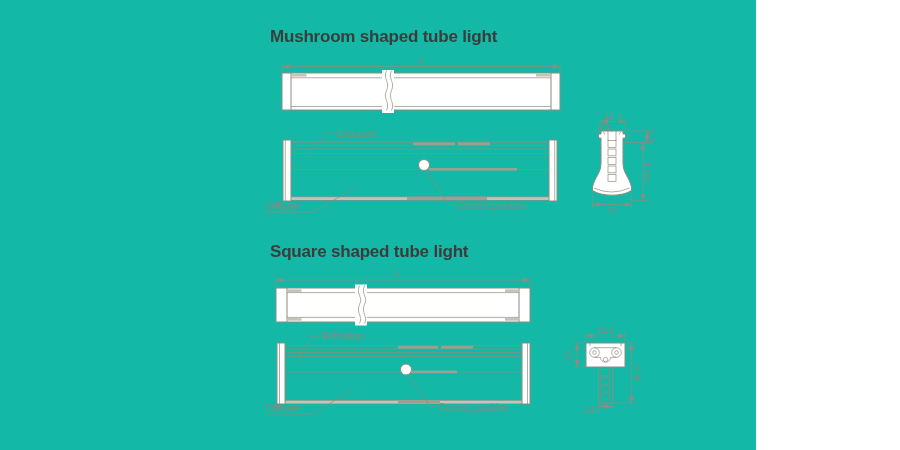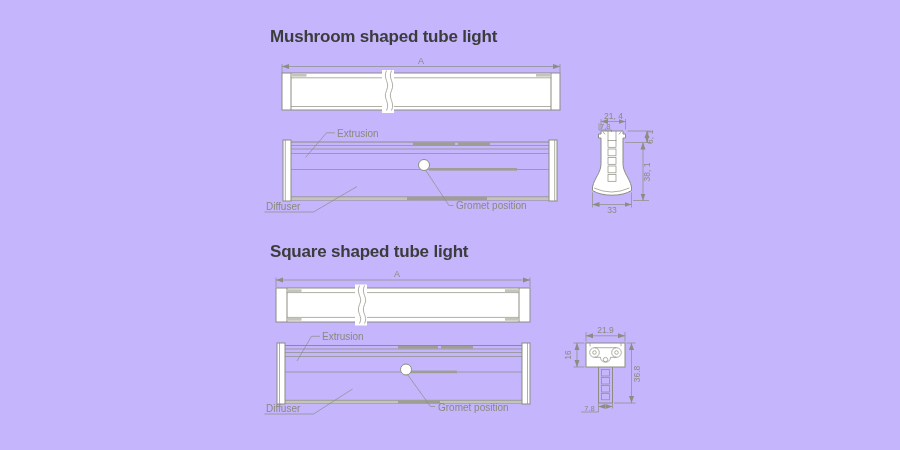--- a/index.html
+++ b/index.html
@@ -1,16 +1,16 @@
 <!DOCTYPE html>
 <html><head>
 <meta charset="utf-8">
 <style>
   html,body{margin:0;padding:0;background:#fff;}
-  .canvas{position:relative;width:900px;height:450px;background:#c4b5fd;overflow:hidden;
+  .canvas{position:relative;width:756px;height:450px;background:#14b8a6;overflow:hidden;
           font-family:"Liberation Sans",sans-serif;}
   svg text{font-family:"Liberation Sans",sans-serif;fill:#8a8a7d;}
   .title{fill:#3c3c3c;font-size:17px;font-weight:700;letter-spacing:-0.2px;}
   .t10{font-size:10px;}
   .t9{font-size:9px;}
   .t85{font-size:8.5px;}
   .t75{font-size:7.5px;}
   .s  {stroke:#8c8c80;stroke-width:1;fill:none;}
   .sw {stroke:#8c8c80;stroke-width:1;fill:#fff;}
   .st {stroke:#8c8c80;stroke-width:0.7;fill:none;}

